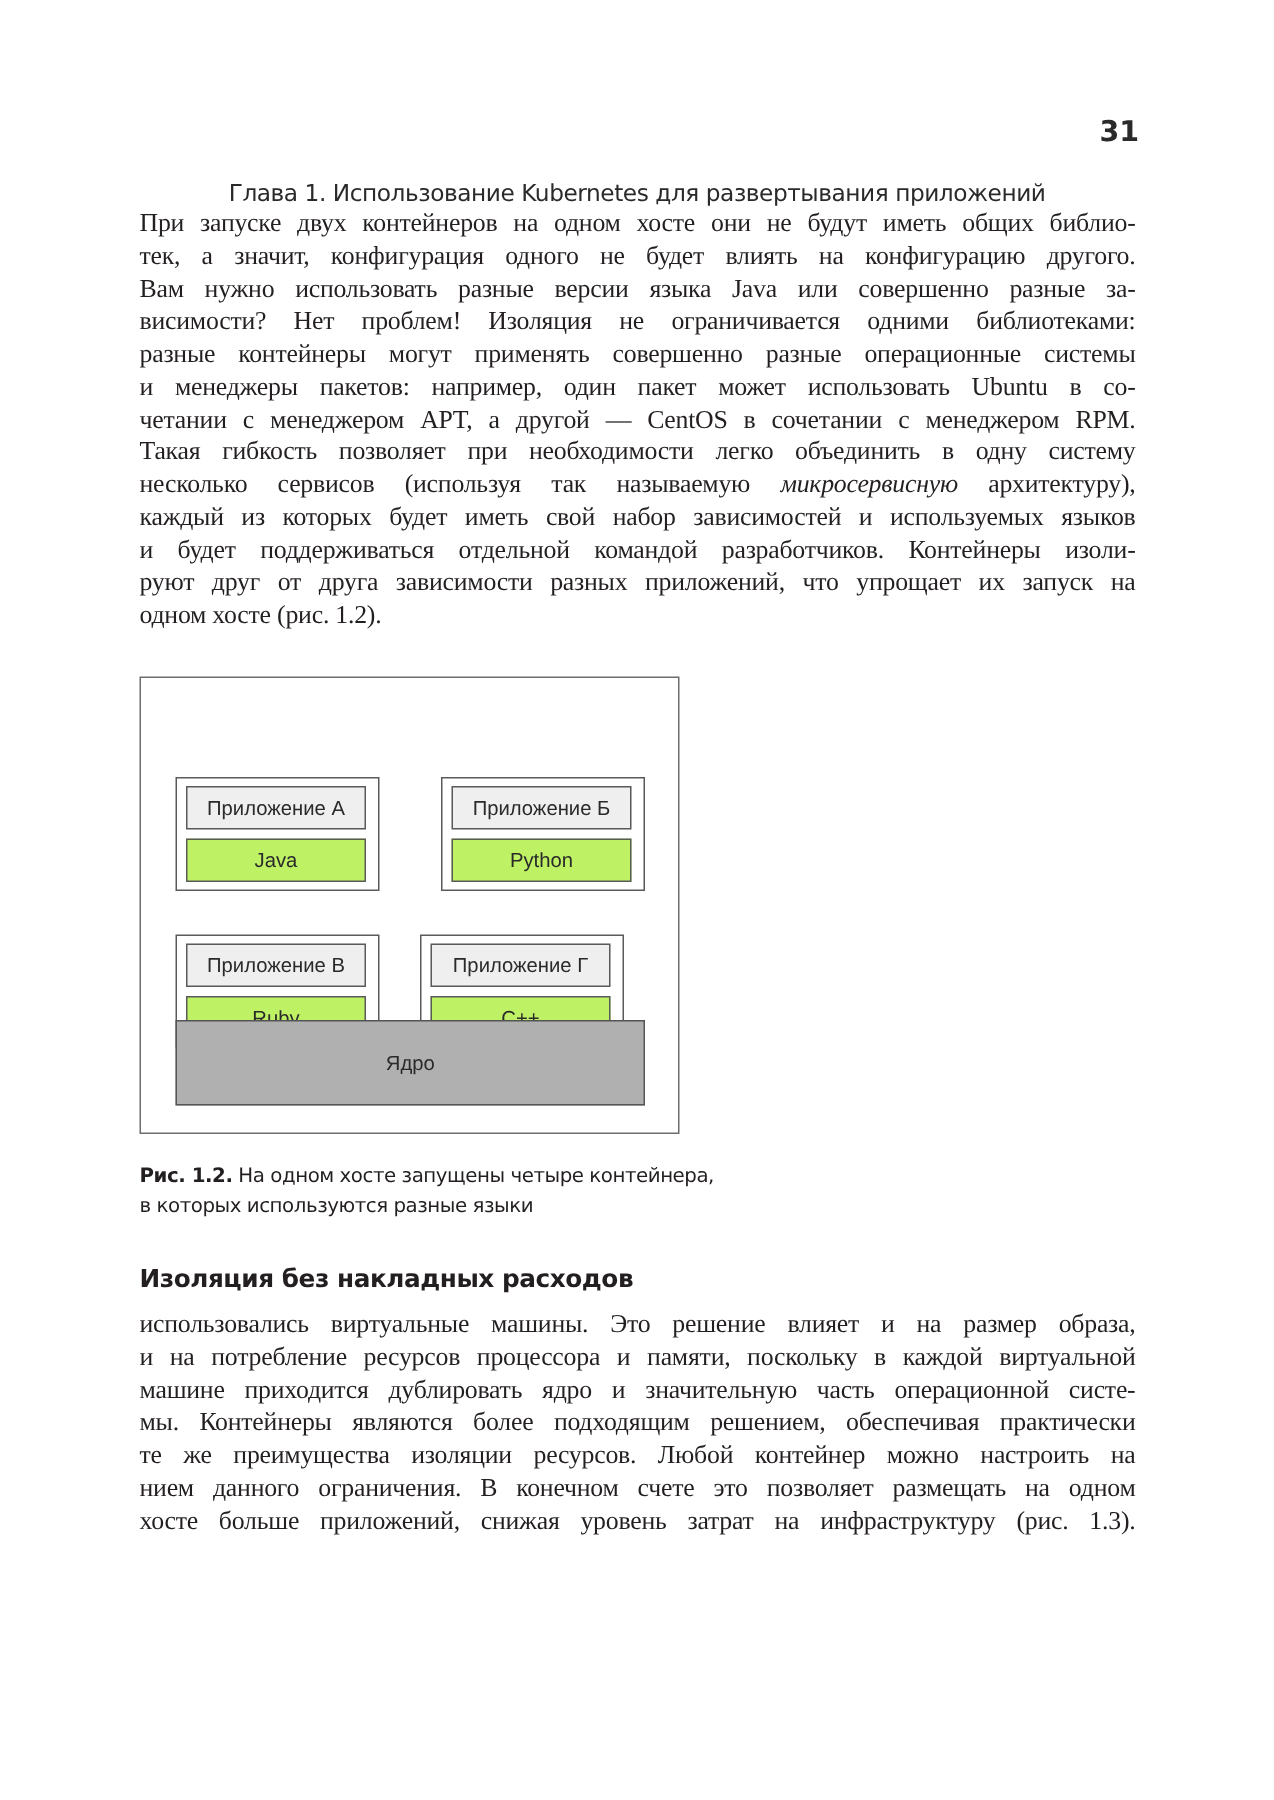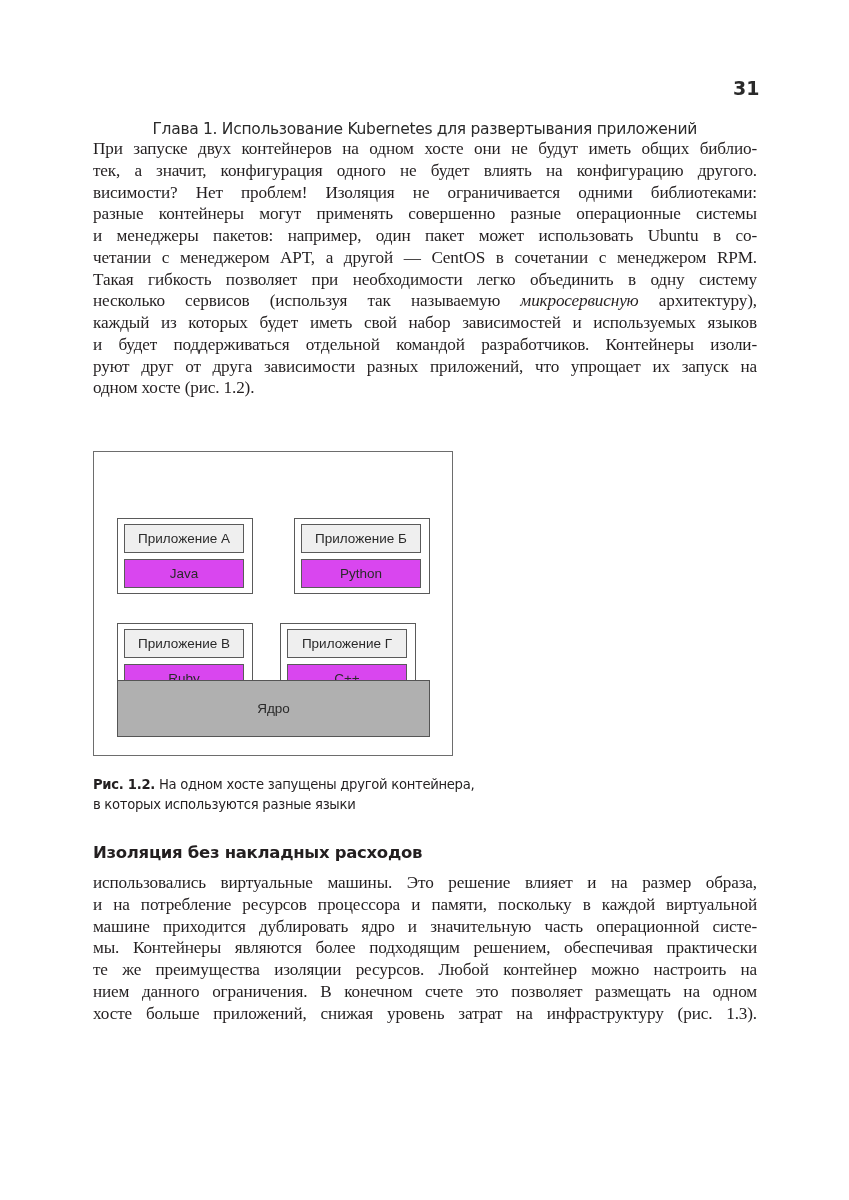--- a/index.html
+++ b/index.html
@@ -21,21 +21,21 @@
     #p1 { top: 138px; }
     #p2 { top: 872px; }
     .figure { position: absolute; left: 93px; top: 451px; width: 358px; height: 303px; border: 1.5px solid #6d6d6d; background: #fff; }
     .container-box { position: absolute; width: 134px; height: 74px; border: 1.3px solid #5a5a5a; background: #fff; margin-top: 48px; }
     .app-box, .lang-box {
       position: absolute; left: 6px; width: 118px; height: 27px; border: 1.3px solid #5a5a5a;
       font-family: "Liberation Sans", sans-serif; font-size: 13.5px; color: #2a2a2a;
       display: flex; align-items: center; justify-content: center;
     }
     .app-box { top: 5px; background: #efefef; }
-    .lang-box { top: 40px; background: #d946ef; }
+    .lang-box { top: 40px; background: #bef264; }
     .kernel-box {
       position: absolute; left: 23px; top: 228px; width: 311px; height: 55px;
       border: 1.3px solid #555; background: #b0b0b0;
       font-family: "Liberation Sans", sans-serif; font-size: 13.5px; color: #2a2a2a;
       display: flex; align-items: center; justify-content: center;
     }
     .caption {
       position: absolute; left: 93px; top: 775px; width: 500px;
       font-family: "DejaVu Sans", sans-serif; font-size: 13.2px; line-height: 20px; color: #231f20; letter-spacing: -0.3px;
     }
@@ -49,20 +49,21 @@
 <body>
 
 <div class="running-head">
   <span class="title">Глава 1. Использование Kubernetes для развертывания приложений</span>
   <span class="pageno">31</span>
 </div>
 
 <div class="para" id="p1">
   <span class="line">При запуске двух контейнеров на одном хосте они не будут иметь общих библио-</span>
   <span class="line">тек, а значит, конфигурация одного не будет влиять на конфигурацию другого.</span>
+  <span class="line">Вам нужно использовать разные версии языка Java или совершенно разные за-</span>
   <span class="line">висимости? Нет проблем! Изоляция не ограничивается одними библиотеками:</span>
   <span class="line">разные контейнеры могут применять совершенно разные операционные системы</span>
   <span class="line">и менеджеры пакетов: например, один пакет может использовать Ubuntu в со-</span>
   <span class="line">четании с менеджером APT, а другой — CentOS в сочетании с менеджером RPM.</span>
   <span class="line">Такая гибкость позволяет при необходимости легко объединить в одну систему</span>
   <span class="line"><span>несколько сервисов (используя так называемую </span><i>микросервисную</i><span> архитектуру),</span></span>
   <span class="line">каждый из которых будет иметь свой набор зависимостей и используемых языков</span>
   <span class="line">и будет поддерживаться отдельной командой разработчиков. Контейнеры изоли-</span>
   <span class="line">руют друг от друга зависимости разных приложений, что упрощает их запуск на</span>
   <span class="line last">одном хосте (рис. 1.2).</span>
@@ -82,21 +83,21 @@
     <div class="lang-box">Ruby</div>
   </div>
   <div class="container-box" style="left:186px; top:123px;">
     <div class="app-box">Приложение Г</div>
     <div class="lang-box">C++</div>
   </div>
   <div class="kernel-box">Ядро</div>
 </div>
 
 <div class="caption">
-  <div><b>Рис. 1.2.</b><span> На одном хосте запущены другой контейнера,</span></div>
+  <div><b>Рис. 1.2.</b><span> На одном хосте запущены четыре контейнера,</span></div>
   <div>в которых используются разные языки</div>
 </div>
 
 <div class="section-heading">Изоляция без накладных расходов</div>
 
 <div class="para" id="p2">
   <span class="line">использовались виртуальные машины. Это решение влияет и на размер образа,</span>
   <span class="line">и на потребление ресурсов процессора и памяти, поскольку в каждой виртуальной</span>
   <span class="line">машине приходится дублировать ядро и значительную часть операционной систе-</span>
   <span class="line">мы. Контейнеры являются более подходящим решением, обеспечивая практически</span>

